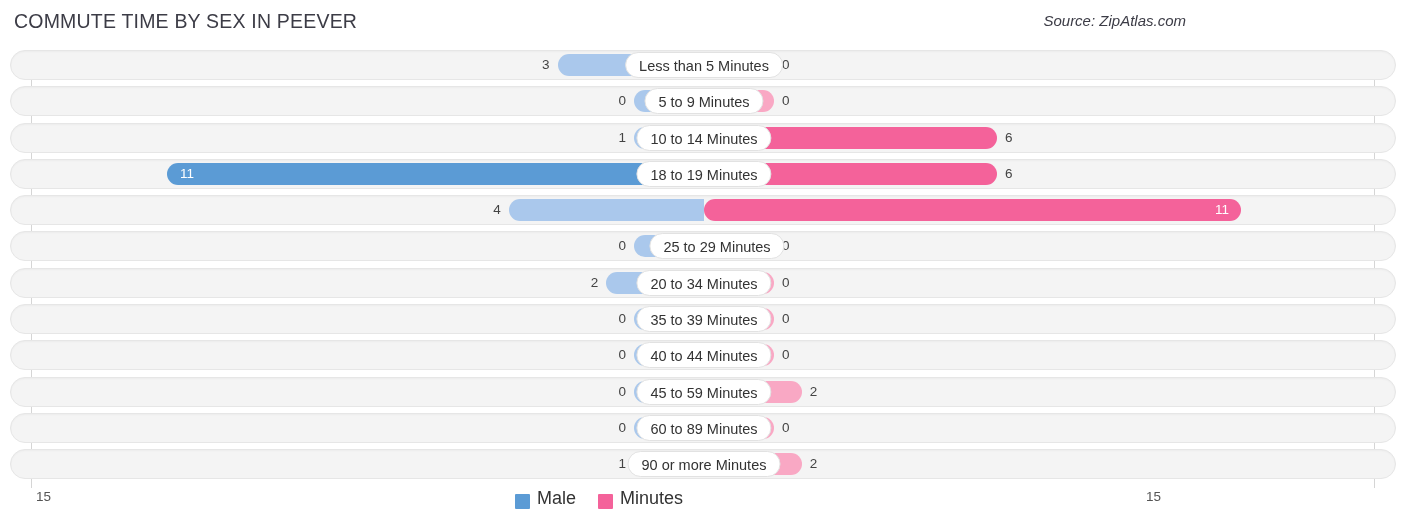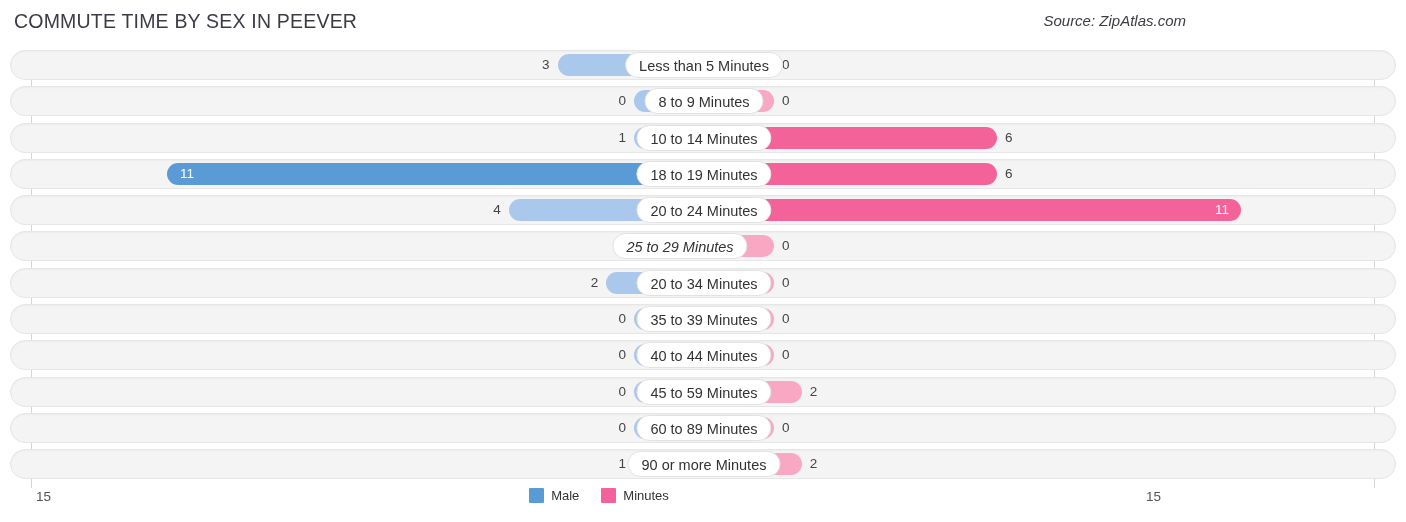--- a/index.html
+++ b/index.html
@@ -161,21 +161,21 @@
     top: 2px;
     display: flex;
     justify-content: center;
     align-items: center;
     gap: 22px;
   }
   .legend-item {
     display: flex;
     align-items: flex-end;
     gap: 7px;
-    font-size: 13px;
+    font-size: 18px;
     color: #333333;
   }
   .swatch {
     width: 15px;
     height: 15px;
     border-radius: 1px;
     display: inline-block;
   }
 </style>
 </head>
@@ -199,21 +199,21 @@
           <div class="val female-out" style="left: 771px; width: 52px;">0</div>
           <div class="cat-pill" style="left: 693px;">Less than 5 Minutes</div>
         </div>
       </div>
       <div class="row">
         <div class="row-inner">
           <div class="bar male" style="left: 623px; width: 70px;"></div>
           <div class="bar female" style="left: 693px; width: 70px;"></div>
           <div class="val male-out" style="left: 563px; width: 52px;">0</div>
           <div class="val female-out" style="left: 771px; width: 52px;">0</div>
-          <div class="cat-pill" style="left: 693px;">8 to 9 Minutes</div>
+          <div class="cat-pill" style="left: 693px;">5 to 9 Minutes</div>
         </div>
       </div>
       <div class="row">
         <div class="row-inner">
           <div class="bar male" style="left: 623px; width: 70px;"></div>
           <div class="bar female strong" style="left: 693px; width: 292.909px;"></div>
           <div class="val male-out" style="left: 563px; width: 52px;">1</div>
           <div class="val female-out" style="left: 993.909px; width: 52px;">6</div>
           <div class="cat-pill" style="left: 693px;">10 to 14 Minutes</div>
         </div>
@@ -226,30 +226,29 @@
           <div class="val female-out" style="left: 993.909px; width: 52px;">6</div>
           <div class="cat-pill" style="left: 693px;">18 to 19 Minutes</div>
         </div>
       </div>
       <div class="row">
         <div class="row-inner">
           <div class="bar male" style="left: 497.727px; width: 195.273px;"></div>
           <div class="bar female peak" style="left: 693px; width: 537px;"></div>
           <div class="val male-out" style="left: 437.727px; width: 52px;">4</div>
           <div class="val inside" style="left: 1198px; width: 20px; text-align: right;">11</div>
-          <div class="cat-pill" style="left: 693px;">20 to 24 Minutes</div>
-        </div>
-      </div>
-      <div class="row">
-        <div class="row-inner">
-          <div class="bar male" style="left: 623px; width: 70px;"></div>
-          <div class="bar female" style="left: 693px; width: 70px;"></div>
-          <div class="val male-out" style="left: 563px; width: 52px;">0</div>
-          <div class="val female-out" style="left: 771px; width: 52px;">0</div>
-          <div class="cat-pill" style="left: 669px; font-style: italic;">25 to 29 Minutes</div>
+        </div>
+      </div>
+      <div class="row">
+        <div class="row-inner">
+          <div class="bar male" style="left: 623px; width: 70px;"></div>
+          <div class="bar female" style="left: 693px; width: 70px;"></div>
+          <div class="val male-out" style="left: 563px; width: 52px;">0</div>
+          <div class="val female-out" style="left: 771px; width: 52px;">0</div>
+          <div class="cat-pill" style="left: 706px;">25 to 29 Minutes</div>
         </div>
       </div>
       <div class="row">
         <div class="row-inner">
           <div class="bar male" style="left: 595.364px; width: 97.6364px;"></div>
           <div class="bar female" style="left: 693px; width: 70px;"></div>
           <div class="val male-out" style="left: 535.364px; width: 52px;">2</div>
           <div class="val female-out" style="left: 771px; width: 52px;">0</div>
           <div class="cat-pill" style="left: 693px;">20 to 34 Minutes</div>
         </div>

